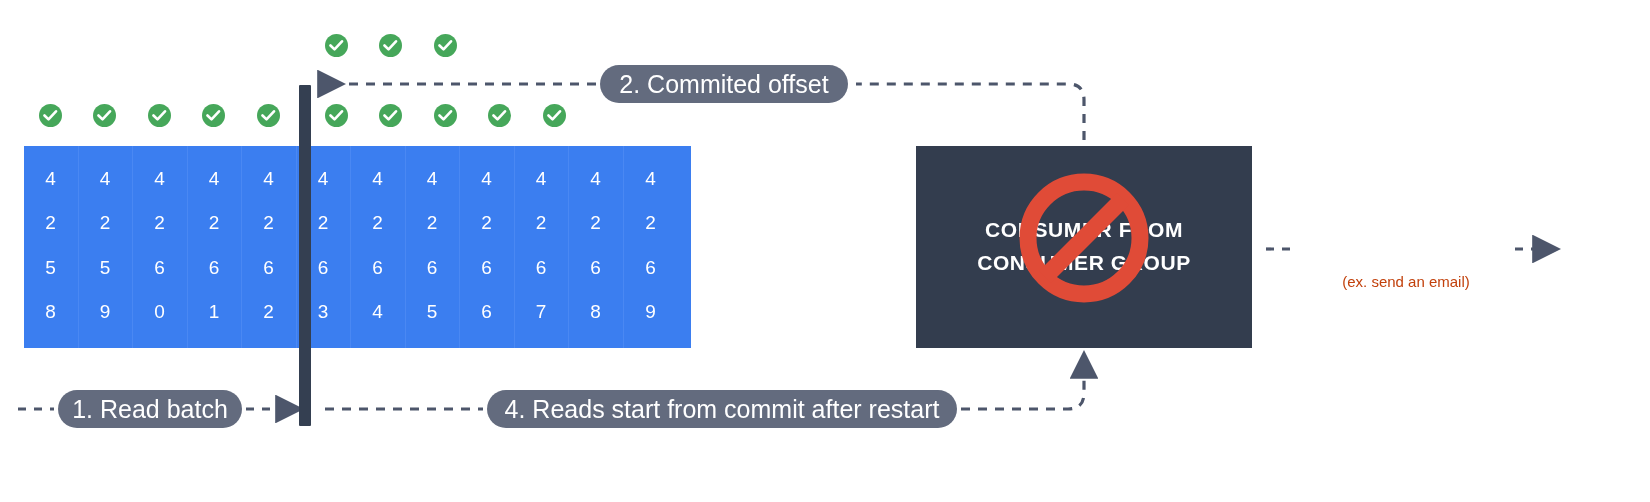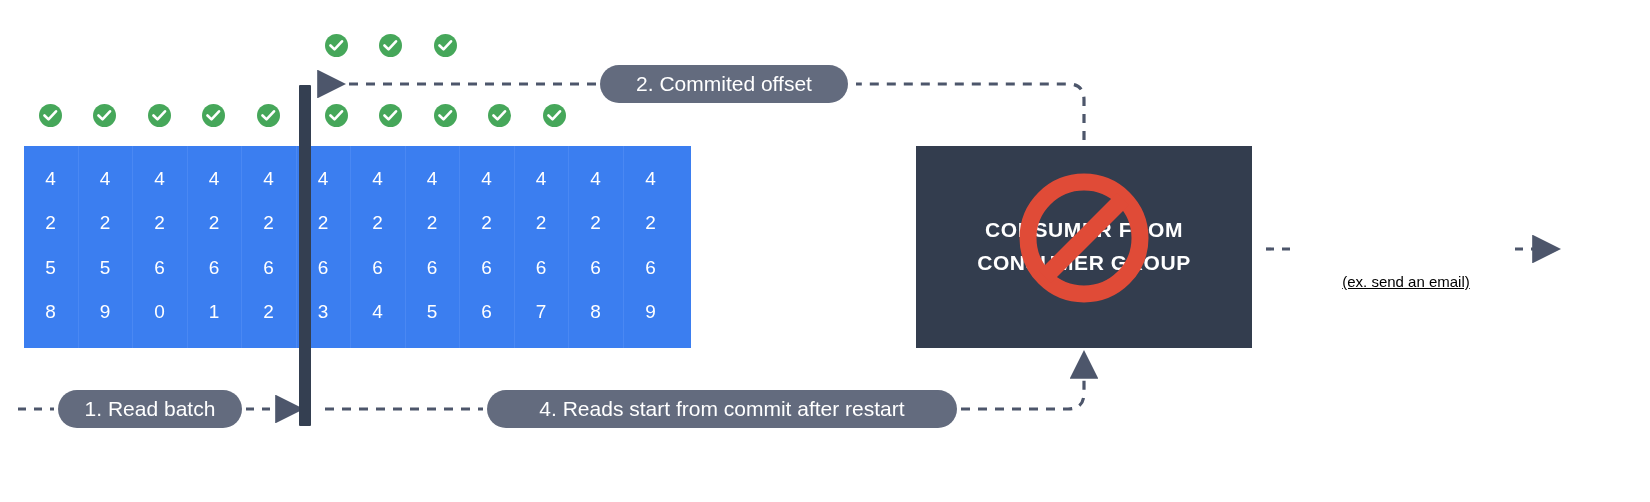--- a/index.html
+++ b/index.html
@@ -31,27 +31,27 @@
   .consumer{position:absolute;left:916px;top:146px;width:336px;height:202px;
             background:#333d4e;display:flex;flex-direction:column;
             align-items:center;justify-content:center;}
   .consumer .line{color:#ffffff;font-size:21px;font-weight:bold;
                   letter-spacing:.6px;line-height:1.55;text-align:center;}
   .no-sign{position:absolute;left:1018px;top:172px;width:132px;height:132px;z-index:7;}
 
   
   .pill{position:absolute;background:#636b7e;border-radius:22px;
         color:#ffffff;display:flex;align-items:center;justify-content:center;
-        font-size:21px;white-space:nowrap;z-index:5;}
+        font-size:25px;white-space:nowrap;z-index:5;}
   #pill-commit{left:600px;top:65px;width:248px;height:38px;}
   #pill-read  {left:58px; top:390px;width:184px;height:38px;}
   #pill-restart{left:487px;top:390px;width:470px;height:38px;}
   #pill-process{left:1301px;top:232px;width:210px;height:34px;font-size:20px;}
   .subnote{position:absolute;left:1301px;top:273px;width:210px;text-align:center;
-           color:#000000;font-size:15px;text-decoration:underline;}
+           color:#c2410c;font-size:15px;}
 
   
   .links{position:absolute;left:0;top:0;width:1650px;height:502px;z-index:2;}
 </style>
 </head>
 <body>
 
 <div class="stage">
 
   <svg class="links" viewBox="0 0 1650 502">

